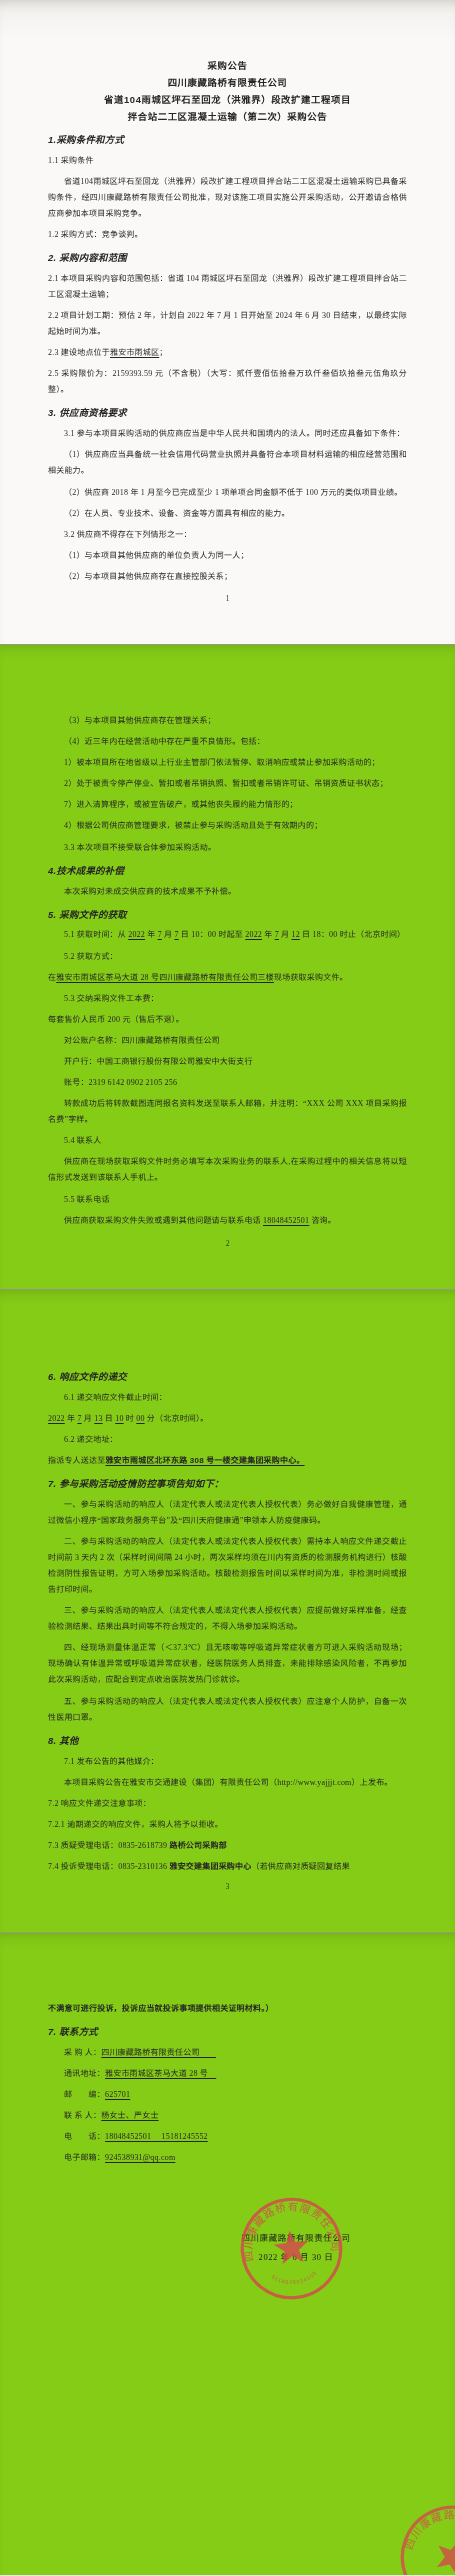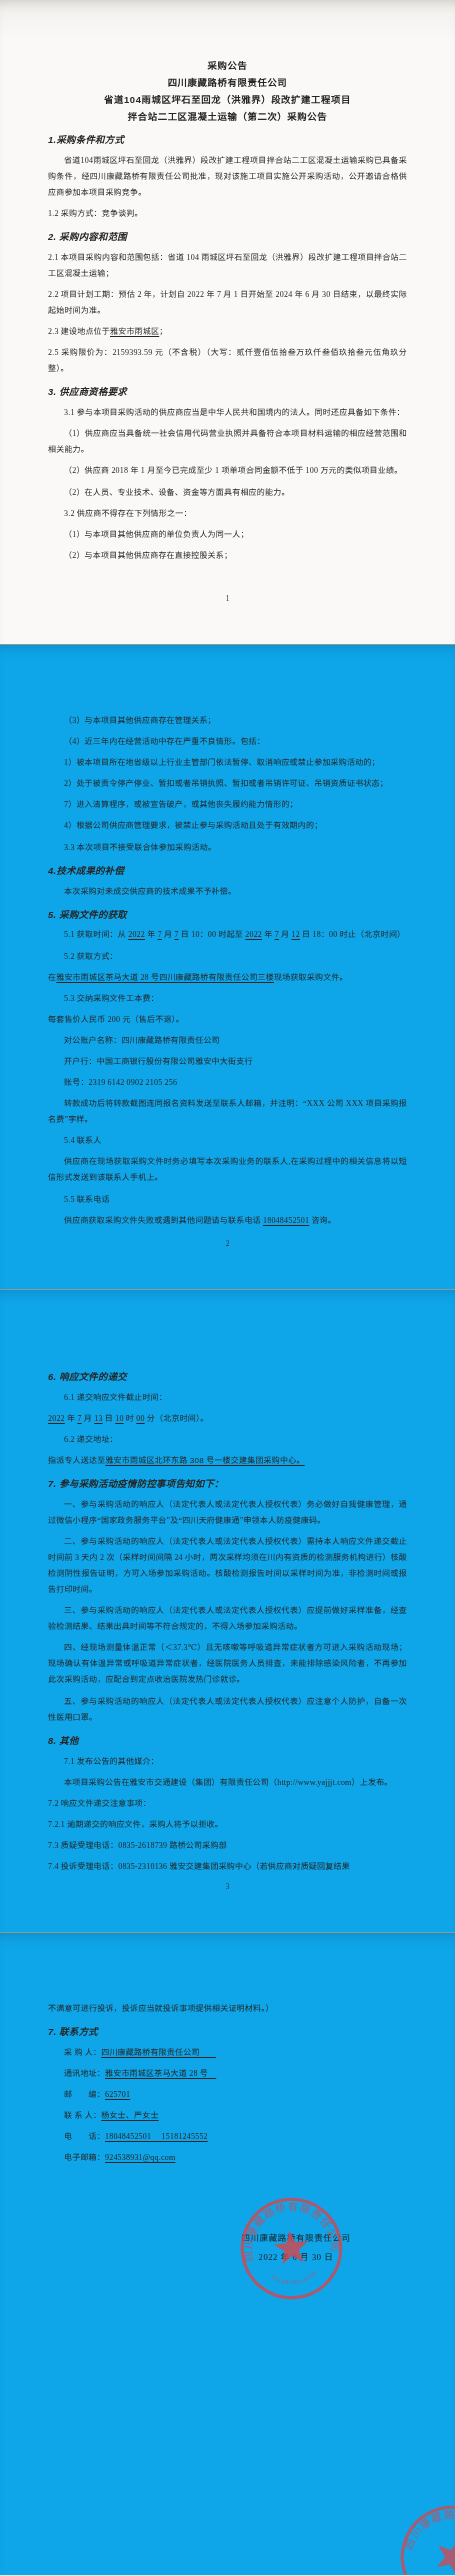--- a/index.html
+++ b/index.html
@@ -8,21 +8,21 @@
     width:455px;
     background:#e9e7e4;
     font-family:"Liberation Serif","DejaVu Serif",serif;
     color:#262626;
   }
   .doc{width:455px;}
   .page{
     position:relative;
     box-sizing:border-box;
     width:455px;
-    background:#0ea5e9;
+    background:#84cc16;
     overflow:hidden;
     padding:57px 48px 0 48px;
     box-shadow:inset 0 9px 12.5px -8px rgba(0,0,0,.18);
   }
   .page + .page{border-top:1.1px solid #979592;}
   .p1{height:644px;background:linear-gradient(#f1efec,#faf9f7 40px);}
   .p2{height:645px;padding-top:68px;}
   .p3{height:643px;padding-top:72px;}
   .p4{height:643px;padding-top:68px;}
   .blk{margin:0 0 5.1px 0;font-size:8px;line-height:2.0;letter-spacing:0.2px;text-align:justify;}
@@ -32,21 +32,21 @@
     font-weight:700;font-size:9.4px;line-height:17px;
     margin:0;letter-spacing:0.6px;text-align:center;
   }
   .blk.h{
     font-family:"Liberation Sans","DejaVu Sans",sans-serif;
     font-weight:700;font-size:9.4px;line-height:1.4;
     margin:8px 0 6.8px 0;letter-spacing:0.3px;text-align:left;font-style:italic;
   }
   .blk.ind{text-indent:2em;}
   .blk .u{text-decoration:underline;text-underline-offset:2.3px;}
-  .blk .b{font-weight:400;font-family:"Liberation Sans","DejaVu Sans",sans-serif;}
+  .blk .b{font-weight:700;font-family:"Liberation Sans","DejaVu Sans",sans-serif;}
   .pagenum{
     position:absolute;left:0;right:0;bottom:41px;
     text-align:center;font-size:7.4px;color:#333;
   }
   .sig{
     position:absolute;left:205px;top:298px;width:182px;
     text-align:center;font-size:8.5px;letter-spacing:0.6px;color:#1d1d1d;
   }
   .sig-date{margin-top:6.8px;}
   .seal{position:absolute;pointer-events:none;}
@@ -64,20 +64,21 @@
 
 <div class="doc">
 
   <section class="page p1">
     <div class="flow">
         <div class="blk title"><span class="">采购公告</span></div>
         <div class="blk title"><span class="">四川康藏路桥有限责任公司</span></div>
         <div class="blk title"><span class="">省道104雨城区坪石至回龙（洪雅界）段改扩建工程项目</span></div>
         <div class="blk title"><span class="">拌合站二工区混凝土运输（第二次）采购公告</span></div>
         <div class="blk h"><span class="">1.采购条件和方式</span></div>
+        <div class="blk p"><span class="">1.1 采购条件</span></div>
         <div class="blk p ind"><span class="">省道104雨城区坪石至回龙（洪雅界）段改扩建工程项目拌合站二工区混凝土运输采购已具备采购条件，经四川康藏路桥有限责任公司批准，现对该施工项目实施公开采购活动，公开邀请合格供应商参加本项目采购竞争。</span></div>
         <div class="blk p"><span class="">1.2 采购方式：竞争谈判。</span></div>
         <div class="blk h"><span class="">2. 采购内容和范围</span></div>
         <div class="blk p"><span class="">2.1 本项目采购内容和范围包括：省道 104 雨城区坪石至回龙（洪雅界）段改扩建工程项目拌合站二工区混凝土运输；</span></div>
         <div class="blk p"><span class="">2.2 项目计划工期：预估 2 年，计划自 2022 年 7 月 1 日开始至 2024 年 6 月 30 日结束，以最终实际起始时间为准。</span></div>
         <div class="blk p"><span class="">2.3 建设地点位于</span><span class="u ">雅安市雨城区</span><span class="">；</span></div>
         <div class="blk p"><span class="">2.5 采购限价为：2159393.59 元（不含税）（大写：贰仟壹佰伍拾叁万玖仟叁佰玖拾叁元伍角玖分整）。</span></div>
         <div class="blk h"><span class="">3.  供应商资格要求</span></div>
         <div class="blk p ind"><span class="">3.1 参与本项目采购活动的供应商应当是中华人民共和国境内的法人。同时还应具备如下条件：</span></div>
         <div class="blk p ind"><span class="">（1）供应商应当具备统一社会信用代码营业执照并具备符合本项目材料运输的相应经营范围和相关能力。</span></div>

